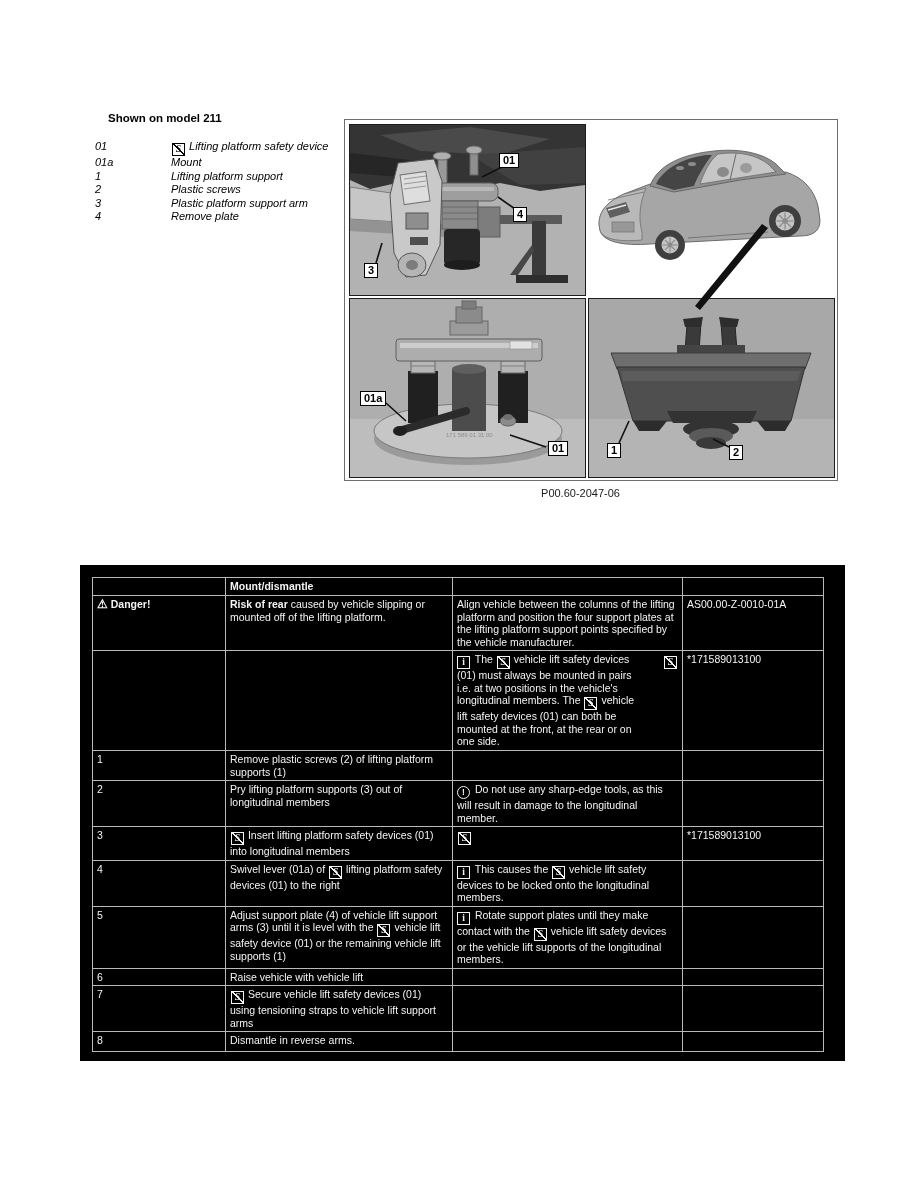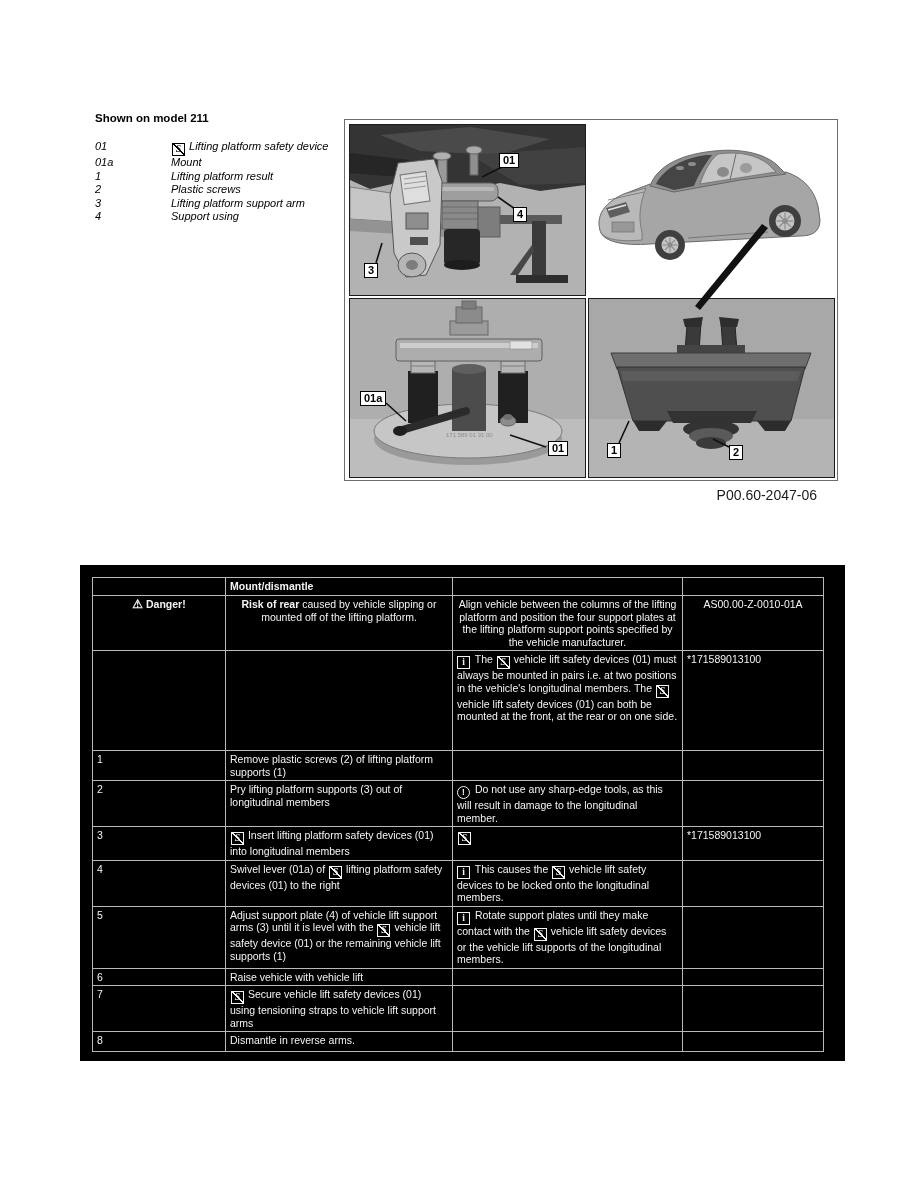--- a/index.html
+++ b/index.html
@@ -1,20 +1,20 @@
 <!DOCTYPE html>
 <html><head>
 <meta charset="utf-8">
 <style>
   html,body{margin:0;padding:0;background:#ffffff;}
   body{width:918px;height:1188px;position:relative;font-family:"Liberation Sans",sans-serif;color:#000;}
 
   
   .legend{position:absolute;left:95px;top:112px;width:240px;}
-  .legend-heading{font-weight:bold;font-size:11.5px;margin-bottom:16px;}
+  .legend-heading{font-weight:bold;font-size:11.5px;margin-bottom:16px;margin-left:13px;}
   .legend-row{display:flex;font-style:italic;font-size:11px;line-height:13.6px;}
   .legend-key{width:32px;flex:none;}
   .legend-label{flex:1;margin-left:44px;}
 
   
   .ic{display:inline-block;font-style:normal;text-align:center;box-sizing:content-box;}
   .ic-st{width:11px;height:11px;border:1px solid currentColor;line-height:11px;
          font-family:"Liberation Serif",serif;font-style:italic;font-weight:bold;font-size:9.5px;
          position:relative;vertical-align:-2px;margin:0 1px;}
   .ic-st::after{content:"";position:absolute;left:0;top:0;right:0;bottom:0;
@@ -31,64 +31,64 @@
   .quad{position:absolute;overflow:hidden;}
   .quad svg{display:block;}
   .q-tl{left:4px;top:4px;width:235px;height:170px;border:1px solid #1c1c1c;}
   .q-tr{left:243px;top:4px;width:245px;height:170px;}
   .q-bl{left:4px;top:178px;width:235px;height:178px;border:1px solid #1c1c1c;}
   .q-br{left:243px;top:178px;width:245px;height:178px;border:1px solid #1c1c1c;}
   .figlabel{position:absolute;background:#fff;border:1.5px solid #000;color:#000;
       font-weight:bold;font-size:11px;line-height:13px;padding:0 3px;z-index:5;}
   .panel-overlay{position:absolute;left:0;top:0;width:494px;height:362px;pointer-events:none;z-index:4;}
 
-  .figure-caption{position:absolute;left:344px;top:487px;width:473px;text-align:right;
-      font-size:14px;color:#1a1a1a;}
+  .figure-caption{position:absolute;left:344px;top:487px;width:473px;text-align:center;
+      font-size:11px;color:#1a1a1a;}
 
   
   .proc-wrap{position:absolute;left:80px;top:565px;width:765px;height:496px;background:#000;box-sizing:border-box;}
   table.proc{border-collapse:collapse;table-layout:fixed;margin:12px 0 0 12px;width:731px;
       color:#f4f4f4;font-size:10.5px;line-height:12.5px;}
   table.proc td{border:1px solid #b9b9b9;vertical-align:top;padding:2px 4px;overflow:hidden;box-sizing:border-box;}
   .col1{width:133px;}.col2{width:227px;}.col3{width:230px;}.col4{width:141px;}
   .bold{font-weight:bold;}
-  tr.hrow{height:18px;} tr.drow{height:53px;text-align:center;} tr.nrow{height:100px;}
+  tr.hrow{height:18px;} tr.drow{height:53px;} tr.nrow{height:100px;}
   tr.r0{height:27px;} tr.r1{height:40px;} tr.r2{height:33px;} tr.r3{height:40px;}
   tr.r4{height:60px;} tr.r5{height:14px;} tr.r6{height:43px;} tr.r7{height:20px;}
   td.vbottom{vertical-align:bottom;}
-  .note-cell-inner{display:flex;flex-direction:column;justify-content:flex-start;height:92px;gap:25px;}
+  .note-cell-inner{display:flex;justify-content:flex-start;height:92px;gap:25px;}
 </style>
 </head>
 <body>
 
 <div class="legend">
   <div class="legend-heading">Shown on model 211</div>
   <div class="legend-row">
     <span class="legend-key">01</span>
     <span class="legend-label"><span class="ic ic-st">S</span> <span>Lifting platform safety device</span></span>
   </div>
   <div class="legend-row">
     <span class="legend-key">01a</span>
     <span class="legend-label">Mount</span>
   </div>
   <div class="legend-row">
     <span class="legend-key">1</span>
-    <span class="legend-label">Lifting platform result</span>
+    <span class="legend-label">Lifting platform support</span>
   </div>
   <div class="legend-row">
     <span class="legend-key">2</span>
     <span class="legend-label">Plastic screws</span>
   </div>
   <div class="legend-row">
     <span class="legend-key">3</span>
-    <span class="legend-label">Lifting platform support arm</span>
+    <span class="legend-label">Plastic platform support arm</span>
   </div>
   <div class="legend-row">
     <span class="legend-key">4</span>
-    <span class="legend-label">Support using</span>
+    <span class="legend-label">Remove plate</span>
   </div>
 </div>
 
 <div class="figure-panel">
 
   <div class="quad q-tl">
     <svg width="235" height="170" viewBox="0 0 235 170">
       <rect x="0" y="0" width="235" height="170" fill="#b2b2b2"></rect>
       <polygon points="0,0 235,0 235,60 190,66 150,58 110,66 60,55 20,64 0,55" fill="#343434"></polygon>
       <polygon points="30,10 120,2 200,14 150,30 70,26" fill="#4a4a4a"></polygon>

